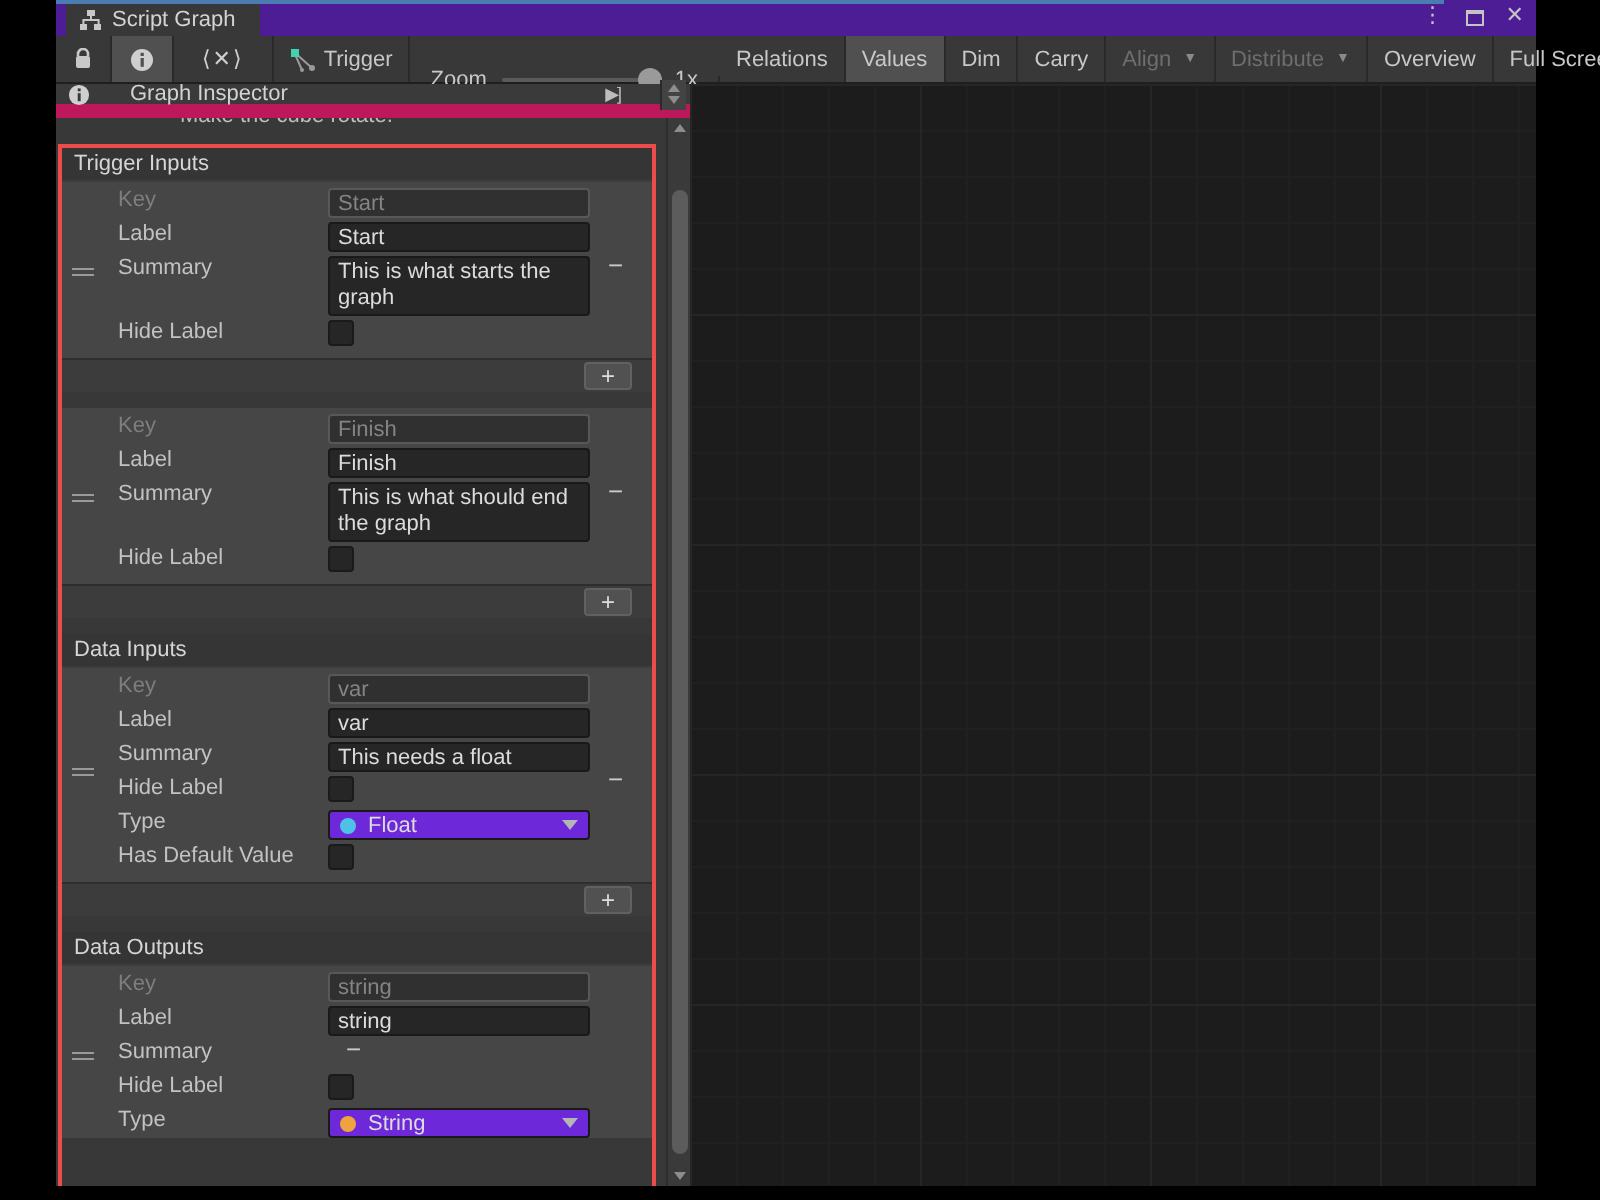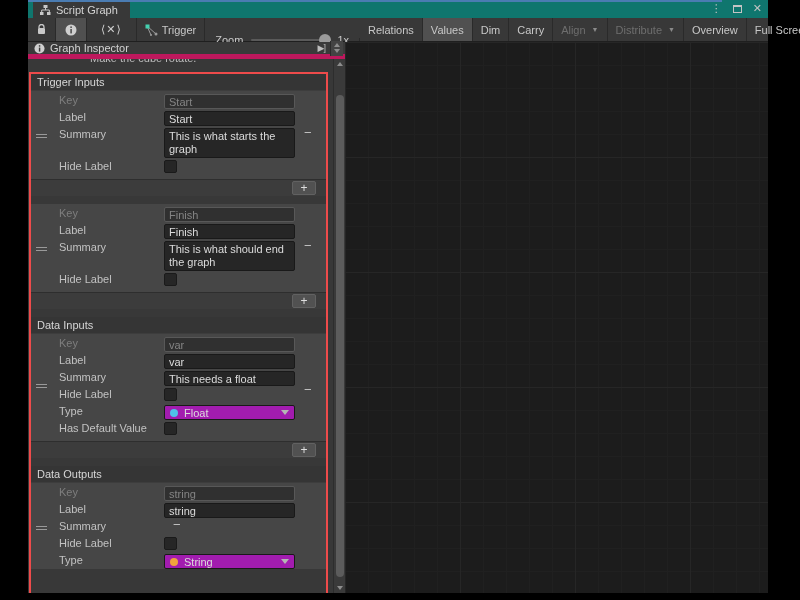--- a/index.html
+++ b/index.html
@@ -1,21 +1,21 @@
 <!DOCTYPE html>
 <html><head>
 <meta charset="utf-8">
 <style>
   * { box-sizing: border-box; margin: 0; padding: 0; }
   html,body { width:800px; height:600px; background:#000; overflow:hidden;
     font-family:"Liberation Sans", sans-serif; }
   .win { position:absolute; left:28px; top:0; width:740px; height:593px; background:#191919; }
 
   
-  .tabbar { position:absolute; top:0; left:0; right:0; height:18px; background:#0f766e; }
+  .tabbar { position:absolute; top:0; left:0; right:0; height:18px; background:#4c1d95; }
   .accent-line { position:absolute; top:0; left:0; height:2px; width:694px; background:#4a7cb2; }
   .tab { position:absolute; left:5px; top:2px; height:16px; background:#383838;
     display:flex; align-items:center; gap:5px; padding:0 12px 0 7px; color:#d4d4d4; font-size:11px; }
   .winctrl { position:absolute; right:6px; top:1px; height:15px; display:flex; gap:11px; align-items:center; color:#c4c4c4; }
   .dots { font-size:11px; letter-spacing:0; line-height:1; }
   .maxbox { width:9px; height:8px; border:1px solid #c4c4c4; border-top-width:2px; display:inline-block; }
   .closex { font-size:11px; line-height:1; }
 
   
   .toolbar { position:absolute; top:18px; left:0; right:0; height:24px; background:#383838;
@@ -25,21 +25,21 @@
   .tbtn.active { background:#505050; }
   .tbtn.disabled { color:#6e6e6e;justify-content:center; }
   .zoomarea { display:flex; align-items:center; gap:8px; padding:0 10px; flex:1; border-right:1px solid #2a2a2a;margin-top:20px; }
   .slider-track { position:relative; width:78px; height:2px; background:#5a5a5a; border-radius:1px; }
   .slider-knob { position:absolute; right:-2px; top:-5px; width:12px; height:12px; border-radius:50%; background:#9a9a9a; }
   .dd-arrow { font-size:7px; color:#8a8a8a; margin-left:2px; }
   .codeicon { letter-spacing:1px; font-size:11px; color:#cfcfcf; padding:0 14px; }
 
   
   .insp-header { position:absolute; top:42px; left:0; width:317px; height:17px; background:#3a3a3a;
-    border-bottom:5px solid #be185d; display:flex; align-items:center; gap:5px;
+    border-bottom:7px solid #be185d; display:flex; align-items:center; gap:20px;
     padding:0 2px 0 6px; font-size:11px; color:#d2d2d2; }
   .insp-header .spacer { flex:1; }
   .dock-icon { color:#bdbdbd; font-size:9px; letter-spacing:-1px; }
   .spinner { display:flex; flex-direction:column; align-items:center; justify-content:center;
     width:13px; height:15px; background:#434343; border-left:1px solid #2b2b2b; gap:2px; }
   .tri-up { width:0; height:0; border-left:3px solid transparent; border-right:3px solid transparent; border-bottom:4px solid #8d8d8d; }
   .tri-down { width:0; height:0; border-left:3px solid transparent; border-right:3px solid transparent; border-top:4px solid #8d8d8d; }
 
   
   .graph { position:absolute; top:42px; left:317px; right:0; bottom:0; background-color:#1c1c1c;
@@ -62,21 +62,21 @@
   .row { display:flex; align-items:flex-start; height:15px; margin-bottom:2px; padding-left:28px; position:relative; }
   .row .lbl { width:105px; color:#c2c2c2; font-size:11px; }
   .row.dim .lbl { color:#7e7e7e; }
   .row.top { align-items:flex-start; height:auto; }
   input.field, textarea.field, .dropdown { width:131px; background:#262626;
     border:1px solid #191919; border-radius:2px; color:#dcdcdc; font-size:11px;
     font-family:"Liberation Sans",sans-serif; padding:1px 4px; height:15px; outline:none; }
   input.field.off { background:#303030; border-color:#585858; color:#848484; }
   textarea.field { height:30px; resize:none; line-height:13px; overflow:hidden; }
   .checkbox { width:13px; height:13px; background:#262626; border:1px solid #1a1a1a; border-radius:2px; }
-  .dropdown { display:flex; align-items:center; gap:6px; padding:0 5px; background:#a21caf; }
+  .dropdown { display:flex; align-items:center; gap:6px; padding:0 5px; background:#6d28d9; }
   .dot { width:8px; height:8px; border-radius:50%; }
   .dd-caret { margin-left:auto; width:0; height:0; border-left:4px solid transparent; border-right:4px solid transparent; border-top:5px solid #b5b5b5; }
   .minus { margin-left:9px; color:#c8c8c8; font-size:13px; line-height:10px; }
   .handle { position:absolute; left:5px; width:11px; }
   .handle i { display:block; height:0; border-top:1px solid #9a9a9a; margin:2px 0; }
   .sec-footer { height:17px; background:#3c3c3c; border-top:1px solid #2e2e2e; margin-top:4px; position:relative; }
   .add-btn { position:absolute; right:10px; top:1px; width:24px; height:14px; background:#515151;
     border:1px solid #616161; border-radius:2px; color:#dedede; font-size:12px; line-height:12px; text-align:center; }
 
   

